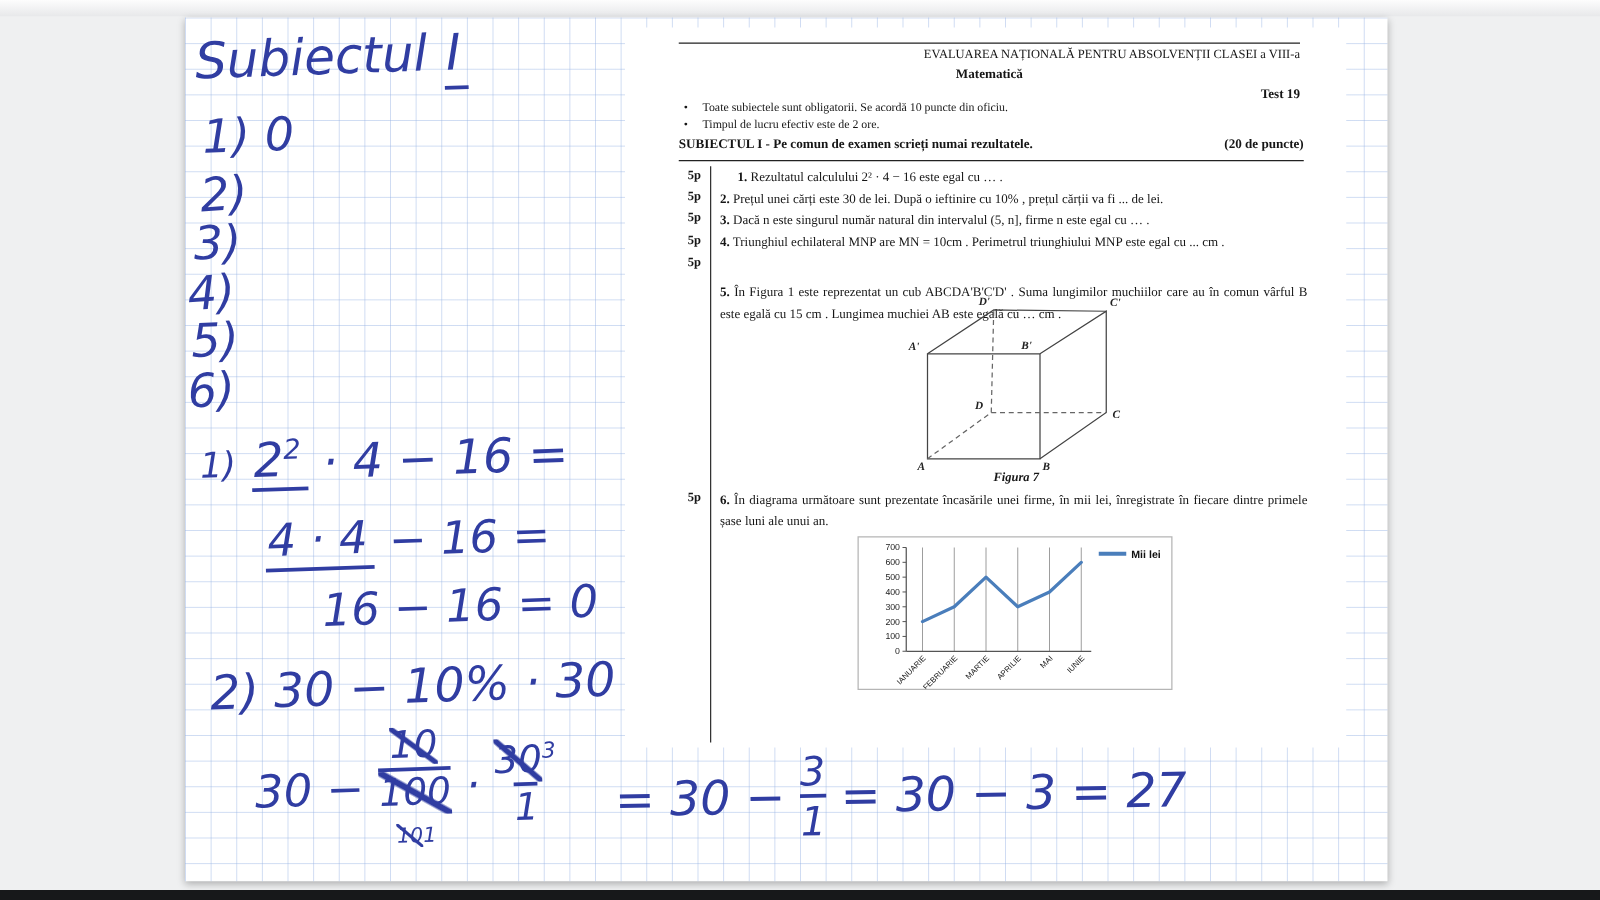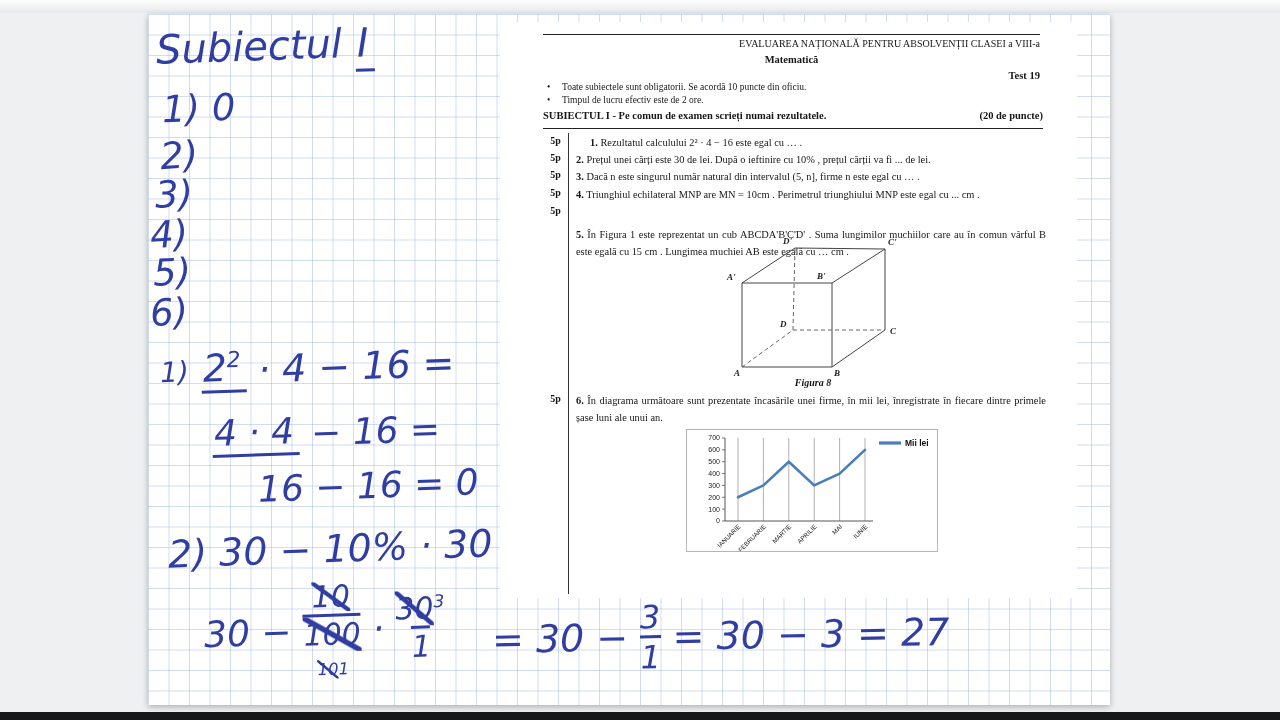--- a/index.html
+++ b/index.html
@@ -125,21 +125,21 @@
       </g>
       <text x="52" y="148">A</text>
       <text x="152" y="148">B</text>
       <text x="208" y="106">C</text>
       <text x="98" y="99">D</text>
       <text x="45" y="52">A'</text>
       <text x="135" y="51">B'</text>
       <text x="206" y="17">C'</text>
       <text x="101" y="16">D'</text>
     </svg>
-    <div class="figcap">Figura 8</div>
+    <div class="figcap">Figura 7</div>
 
     <div class="q-pts" style="top:371px;">5p</div>
     <div class="q-text just" style="top:371px;">
       <span class="qnum">6.</span>
       <span>În diagrama următoare sunt prezentate încasările unei firme, în mii lei, înregistrate în fiecare dintre primele șase luni ale unui an.</span>
     </div>
 
     <div class="chart-box">
       <svg width="250" height="121" viewBox="0 0 250 121">
           <line x1="51" y1="8" x2="51" y2="91" stroke="#8f8f8f" stroke-width="0.7"></line>

